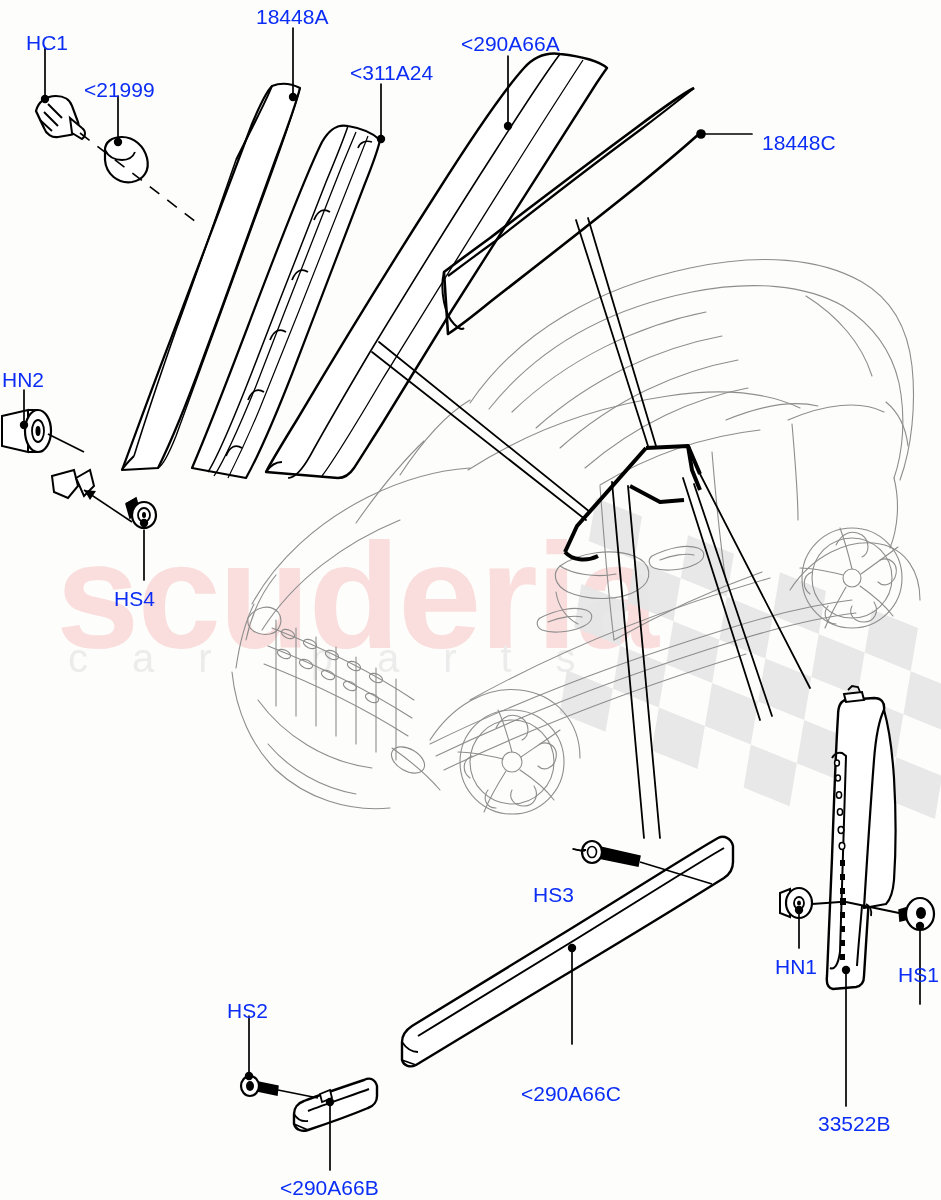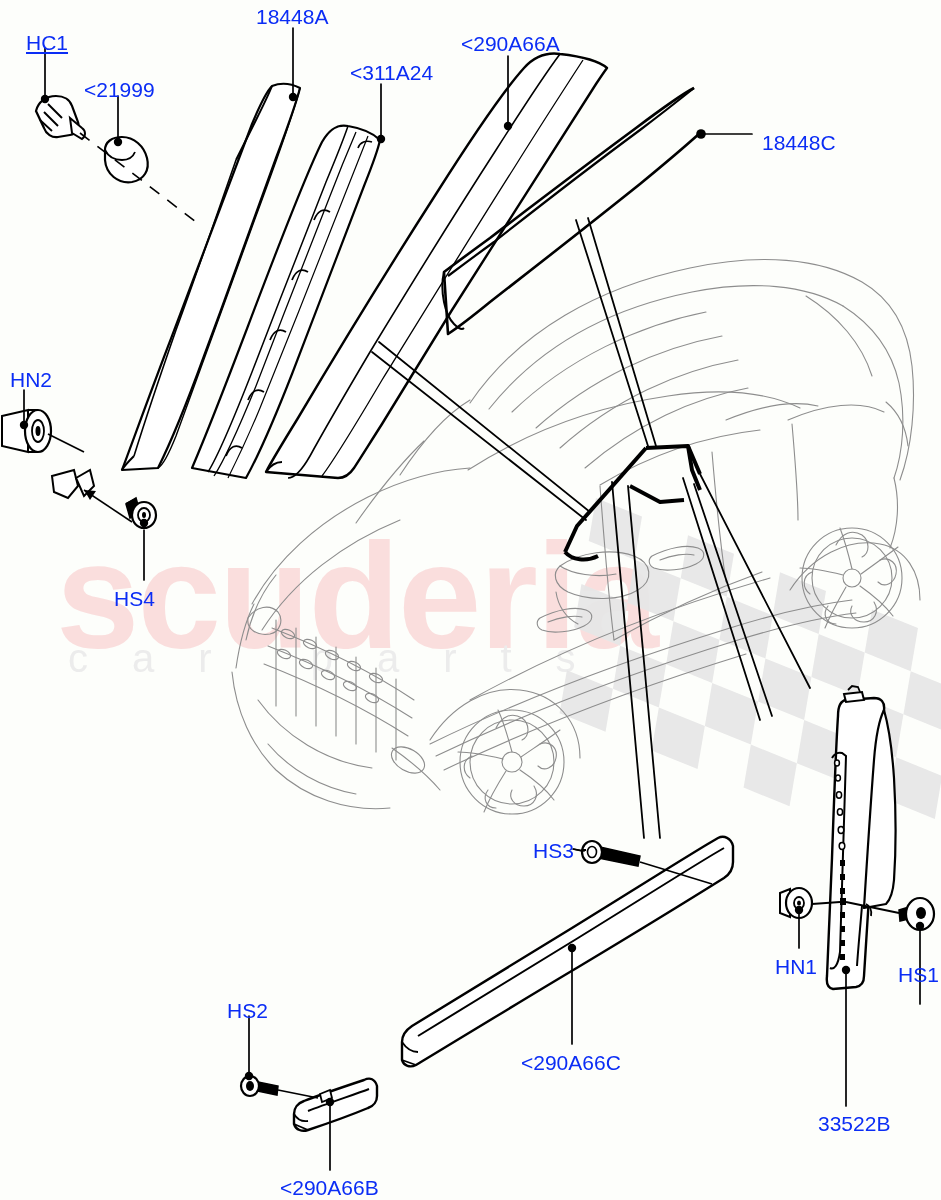--- a/index.html
+++ b/index.html
@@ -481,29 +481,29 @@
       <circle cx="572" cy="948" r="4.2"></circle>
       <circle cx="249" cy="1076" r="4.2"></circle>
       <circle cx="330" cy="1102" r="4.2"></circle>
       <circle cx="799" cy="910" r="4.2"></circle>
       <circle cx="920" cy="926" r="4.2"></circle>
       <circle cx="846" cy="970" r="4.2"></circle>
     </g>
 
   </svg>
 
-  <div class="callout-label" style="left:26px; top:32px;text-decoration:underline;">HC1</div>
+  <div class="callout-label" style="left:26px; top:32px;">HC1</div>
   <div class="callout-label" style="left:84px; top:79px;text-align:center;">&lt;21999</div>
   <div class="callout-label" style="left:256px; top:6px;text-align:right;">18448A</div>
   <div class="callout-label" style="left:350px; top:62px;">&lt;311A24</div>
   <div class="callout-label" style="left:461px; top:33px;">&lt;290A66A</div>
   <div class="callout-label" style="left:762px; top:132px;">18448C</div>
-  <div class="callout-label" style="left:10px; top:369px;">HN2</div>
+  <div class="callout-label" style="left:2px; top:369px;">HN2</div>
   <div class="callout-label" style="left:114px; top:588px;">HS4</div>
-  <div class="callout-label" style="left:533px; top:840px;">HS3</div>
-  <div class="callout-label" style="left:521px; top:1052px;text-align:right;">&lt;290A66C</div>
+  <div class="callout-label" style="left:533px; top:884px;">HS3</div>
+  <div class="callout-label" style="left:521px; top:1083px;text-align:right;">&lt;290A66C</div>
   <div class="callout-label" style="left:227px; top:1000px;">HS2</div>
   <div class="callout-label" style="left:280px; top:1177px;">&lt;290A66B</div>
   <div class="callout-label" style="left:775px; top:956px;">HN1</div>
   <div class="callout-label" style="left:898px; top:964px;">HS1</div>
   <div class="callout-label" style="left:818px; top:1113px;">33522B</div>
 
 </div>
 
 </body></html>

